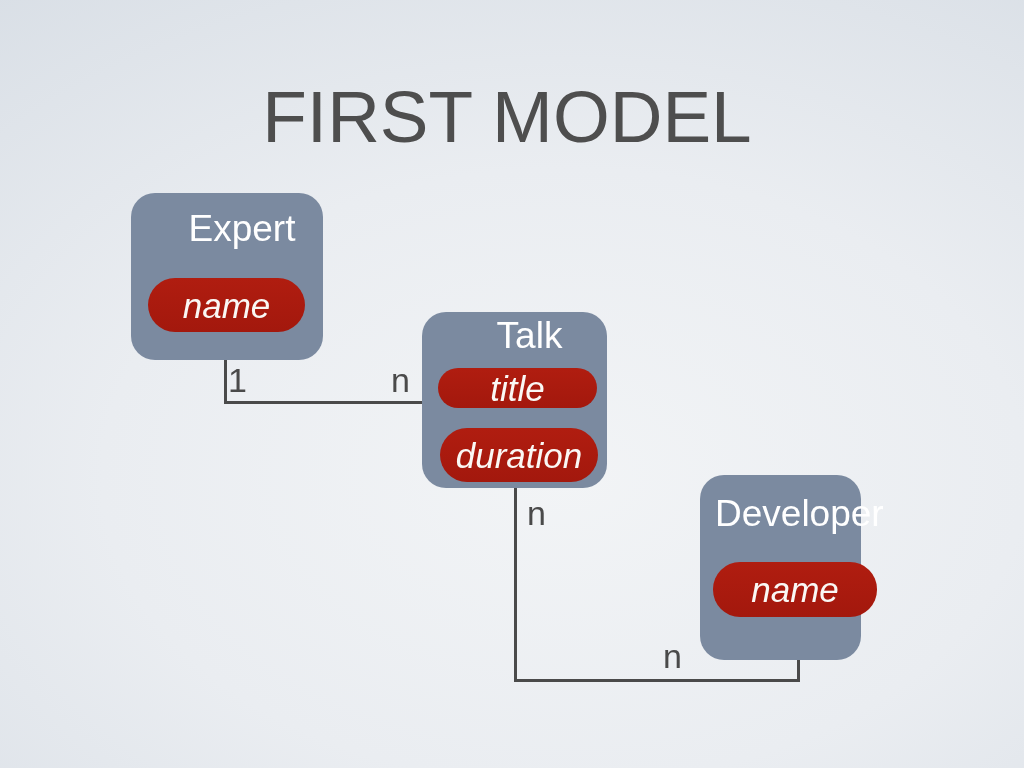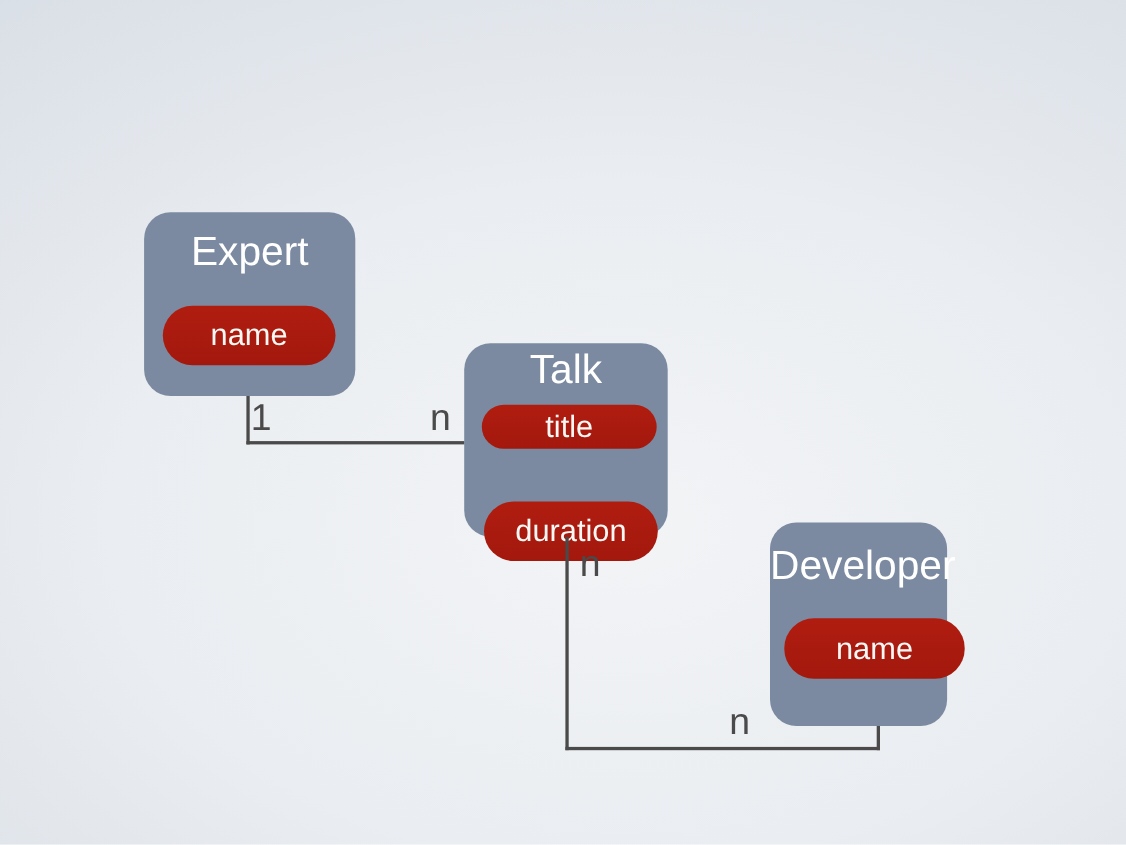--- a/index.html
+++ b/index.html
@@ -35,44 +35,46 @@
     background: #7b8aa0;
     border-radius: 24px;
   }
   .entity-label {
     width: 100%;
     text-align: center;
     color: #ffffff;
     font-size: 37px;
     line-height: 1.1;
     white-space: nowrap;
+    padding-left: 15px;
   }
   .attr {
     position: absolute;
     background: linear-gradient(180deg, #b01d10 0%, #a3180d 100%);
     border-radius: 27px;
     color: #faf8f5;
-    font-size: 28px;
+    font-size: 35px;
     line-height: 1;
     display: flex;
     align-items: center;
     justify-content: center;
     white-space: nowrap;
+    font-style: italic;
   }
   #entity-expert    { left: 131px; top: 193px; width: 192px; height: 167px; }
   #entity-talk      { left: 422px; top: 312px; width: 185px; height: 176px; }
   #entity-developer { left: 700px; top: 475px; width: 161px; height: 185px; }
 
   #entity-expert .entity-label    { margin-top: 16px; }
   #entity-talk .entity-label      { margin-top: 4px; }
   #entity-developer .entity-label { margin-top: 19px; }
 
   #attr-expert-name   { left: 17px; top: 85px;  width: 157px; height: 54px; }
   #attr-talk-title    { left: 16px; top: 56px;  width: 159px; height: 40px; }
-  #attr-talk-duration { left: 18px; top: 116px; width: 158px; height: 54px; margin-top: 28px; }
+  #attr-talk-duration { left: 18px; top: 116px; width: 158px; height: 54px; }
   #attr-developer-name{ left: 13px; top: 87px;  width: 164px; height: 55px; }
 
   .connector {
     position: absolute;
     background: #4a4a4a;
   }
   #conn-et-v  { left: 224px; top: 360px; width: 3px;   height: 44px; }
   #conn-et-h  { left: 224px; top: 401px; width: 198px; height: 3px;  }
   #conn-td-v1 { left: 514px; top: 488px; width: 3px;   height: 194px;}
   #conn-td-h  { left: 514px; top: 679px; width: 286px; height: 3px;  }
@@ -87,20 +89,21 @@
   #card-expert-1   { left: 228px; top: 363px; }
   #card-talk-n-in  { left: 391px; top: 363px; }
   #card-talk-n-out { left: 527px; top: 496px; }
   #card-dev-n      { left: 663px; top: 639px; }
 </style>
 </head>
 <body>
 
 <div class="slide">
 
+  <div class="slide-title">FIRST MODEL</div>
 
   <div class="entity" id="entity-expert">
     <div class="entity-label">Expert</div>
     <div class="attr" id="attr-expert-name">name</div>
   </div>
 
   <div class="entity" id="entity-talk">
     <div class="entity-label">Talk</div>
     <div class="attr" id="attr-talk-title">title</div>
     <div class="attr" id="attr-talk-duration">duration</div>

